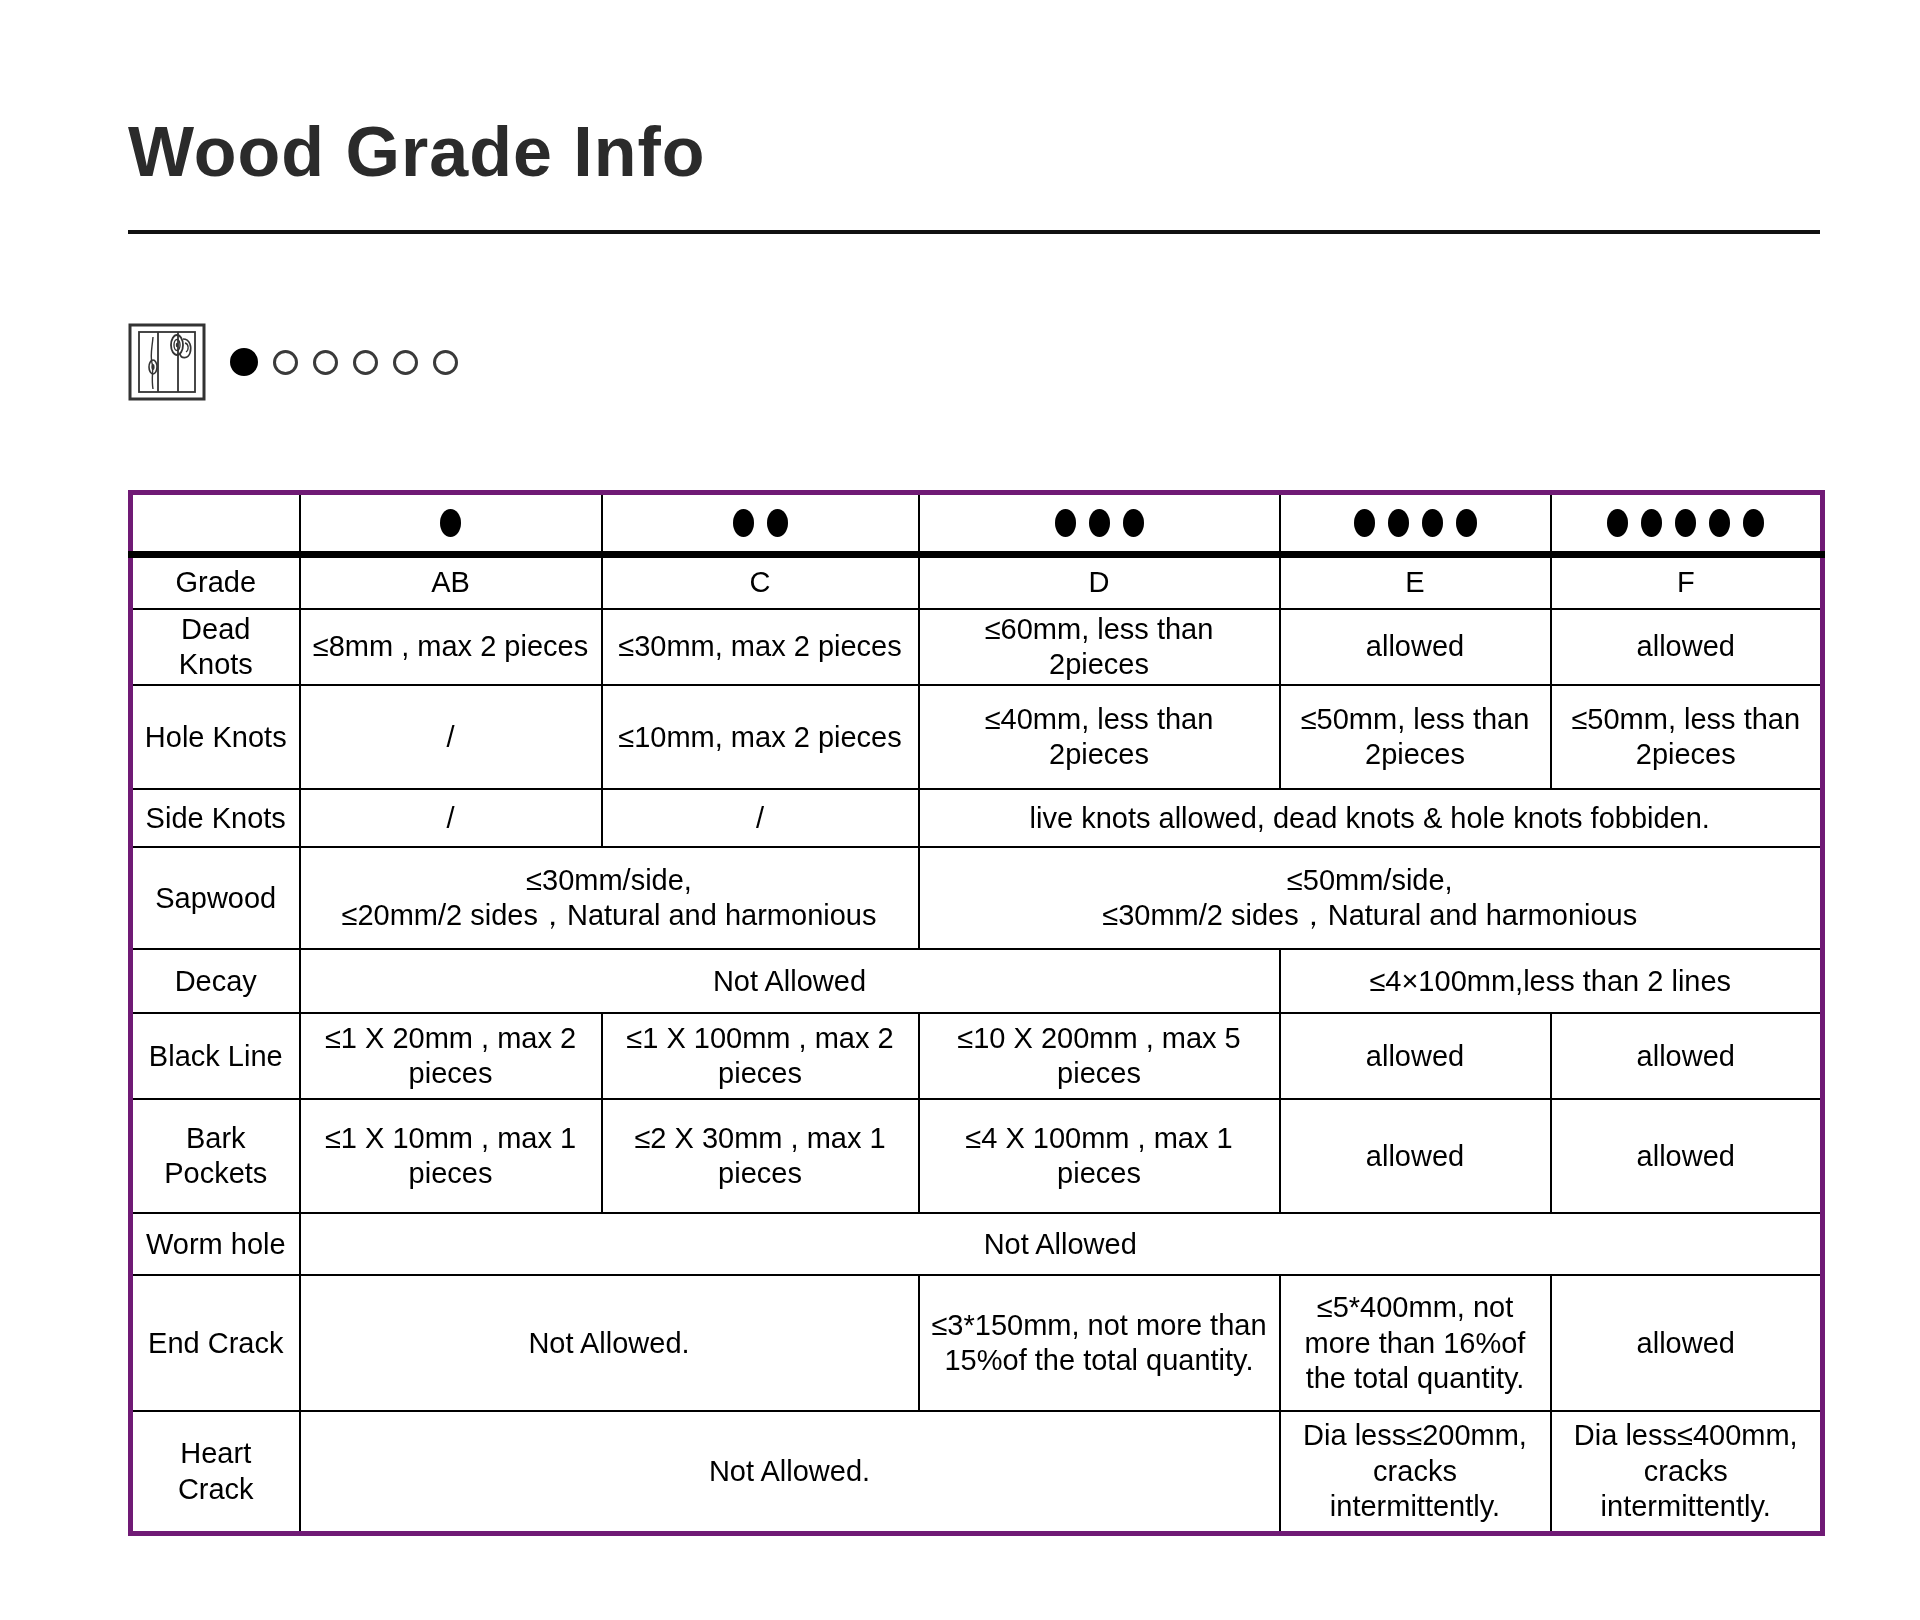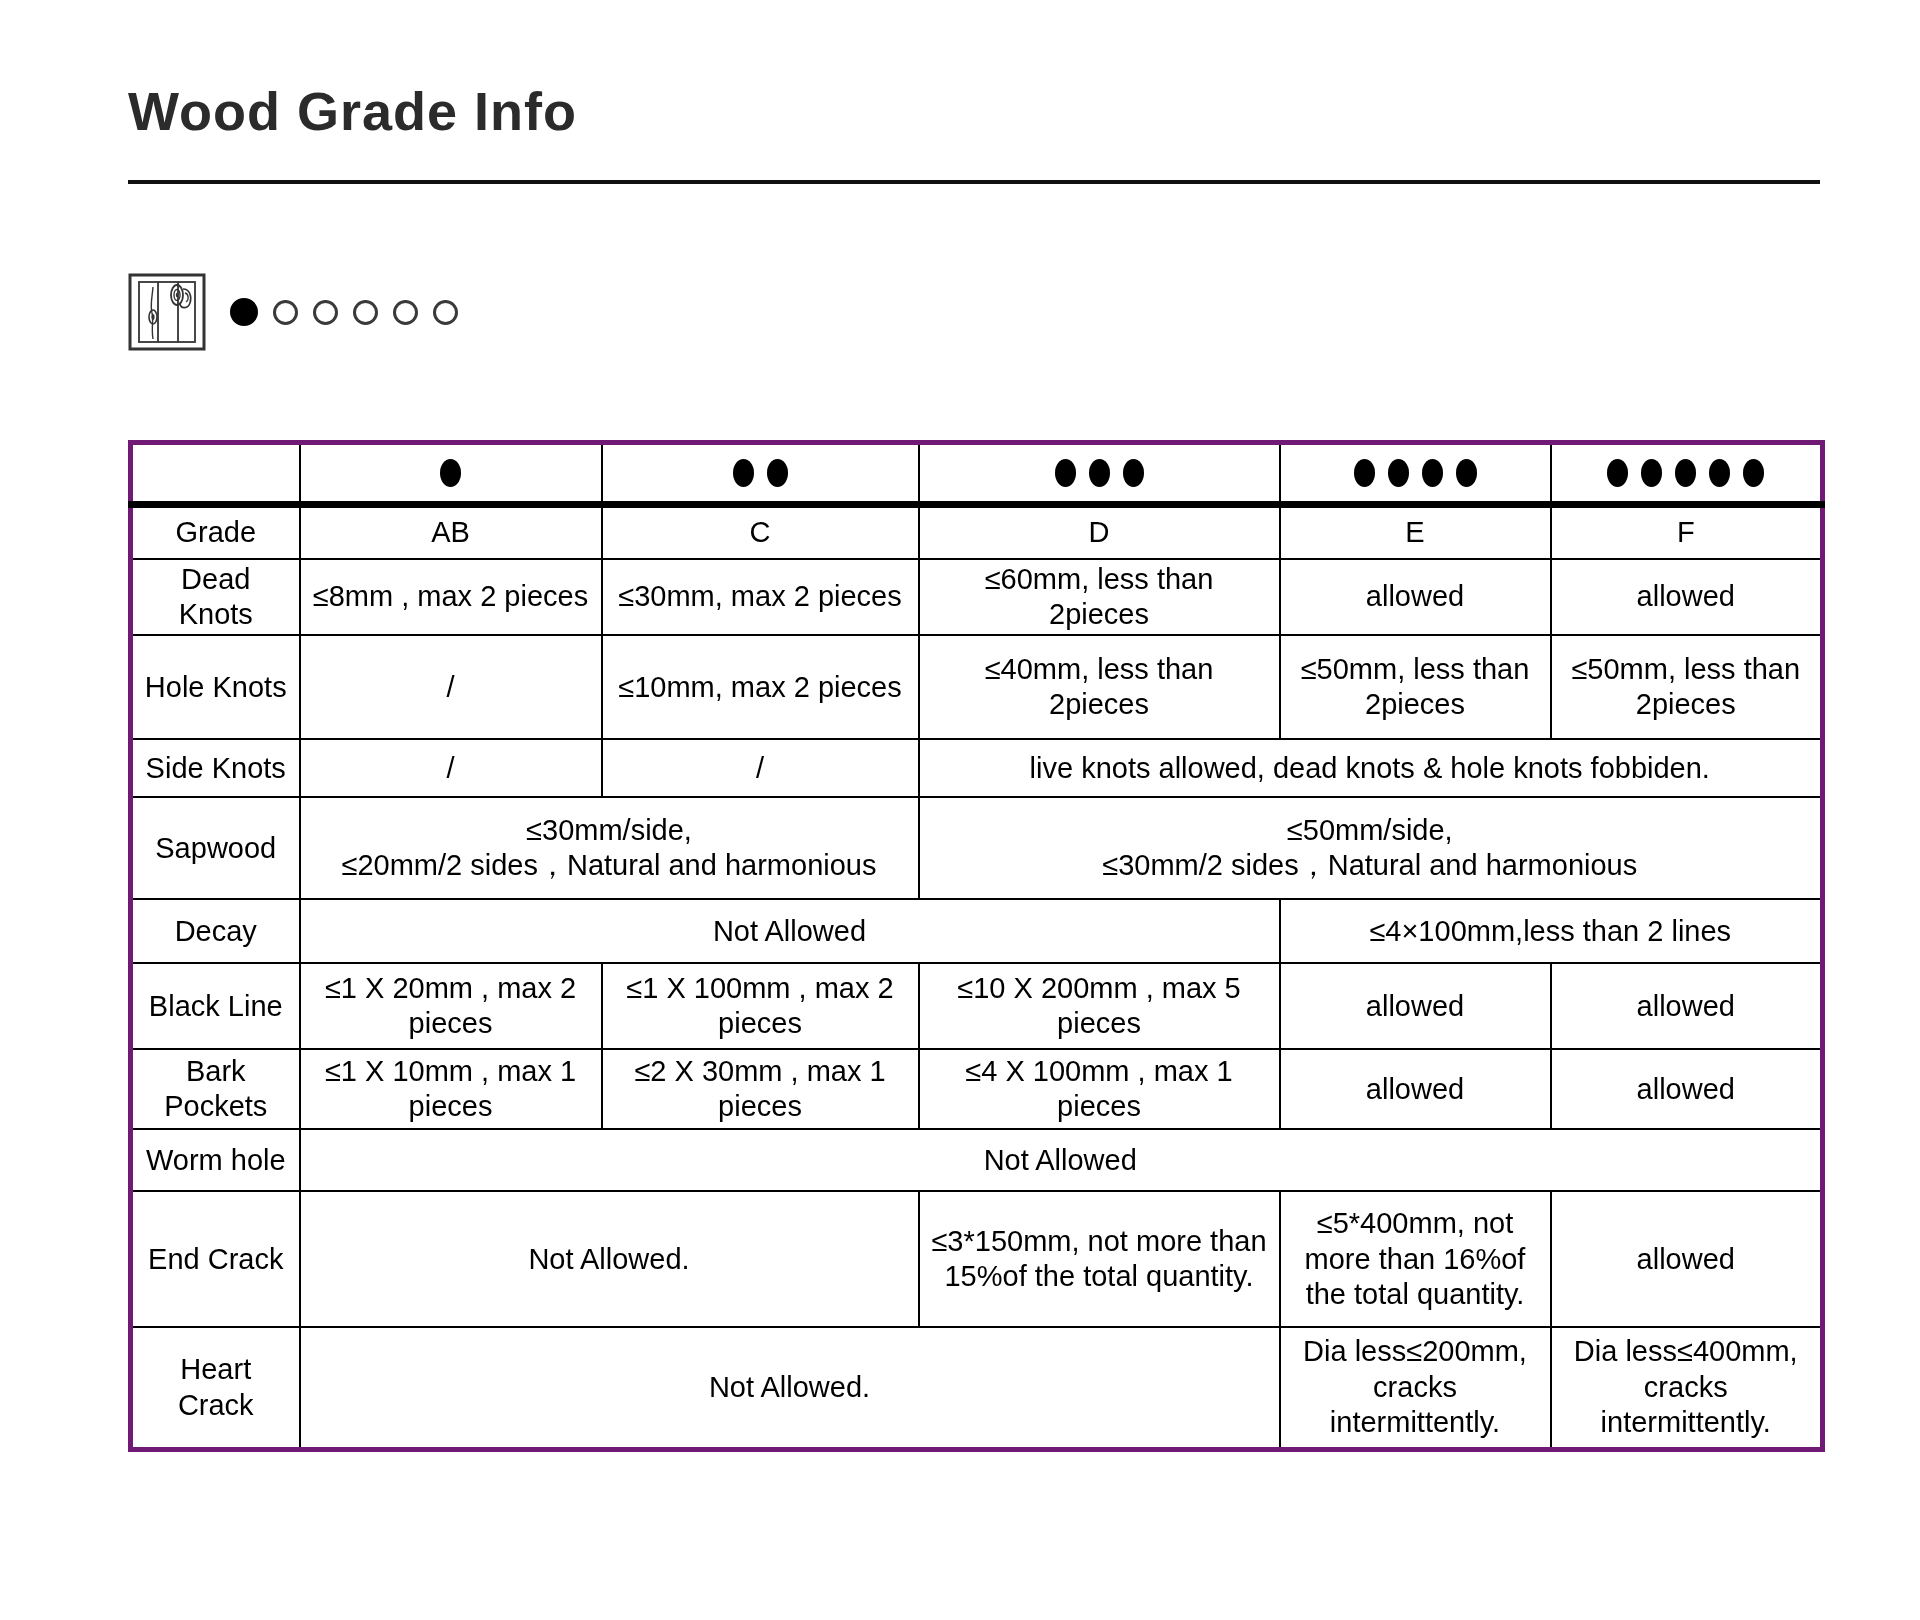--- a/index.html
+++ b/index.html
@@ -9,22 +9,22 @@
     font-family: "Liberation Sans", "DejaVu Sans", sans-serif;
     color: #000;
     overflow: hidden;
   }
   .content {
     margin-left: 128px;
     width: 1692px;
   }
   h1.page-title {
     margin: 0;
-    padding-top: 80px;
-    font-size: 54px;
+    padding-top: 112px;
+    font-size: 70px;
     font-weight: bold;
     letter-spacing: 1px;
     color: #2b2b2b;
   }
   .title-rule {
     margin-top: 38px;
     height: 4px;
     background: #111;
   }
   .legend {
@@ -184,21 +184,21 @@
       <td>≤1 X 20mm , max 2
 pieces</td>
       <td>≤1 X 100mm , max 2
 pieces</td>
       <td>≤10 X 200mm , max 5
 pieces</td>
       <td>allowed</td>
       <td>allowed</td>
     </tr>
 
-    <tr style="height:80px">
+    <tr style="height:114px">
       <td>Bark
 Pockets</td>
       <td>≤1 X 10mm , max 1
 pieces</td>
       <td>≤2 X 30mm , max 1
 pieces</td>
       <td>≤4 X 100mm , max 1
 pieces</td>
       <td>allowed</td>
       <td>allowed</td>

